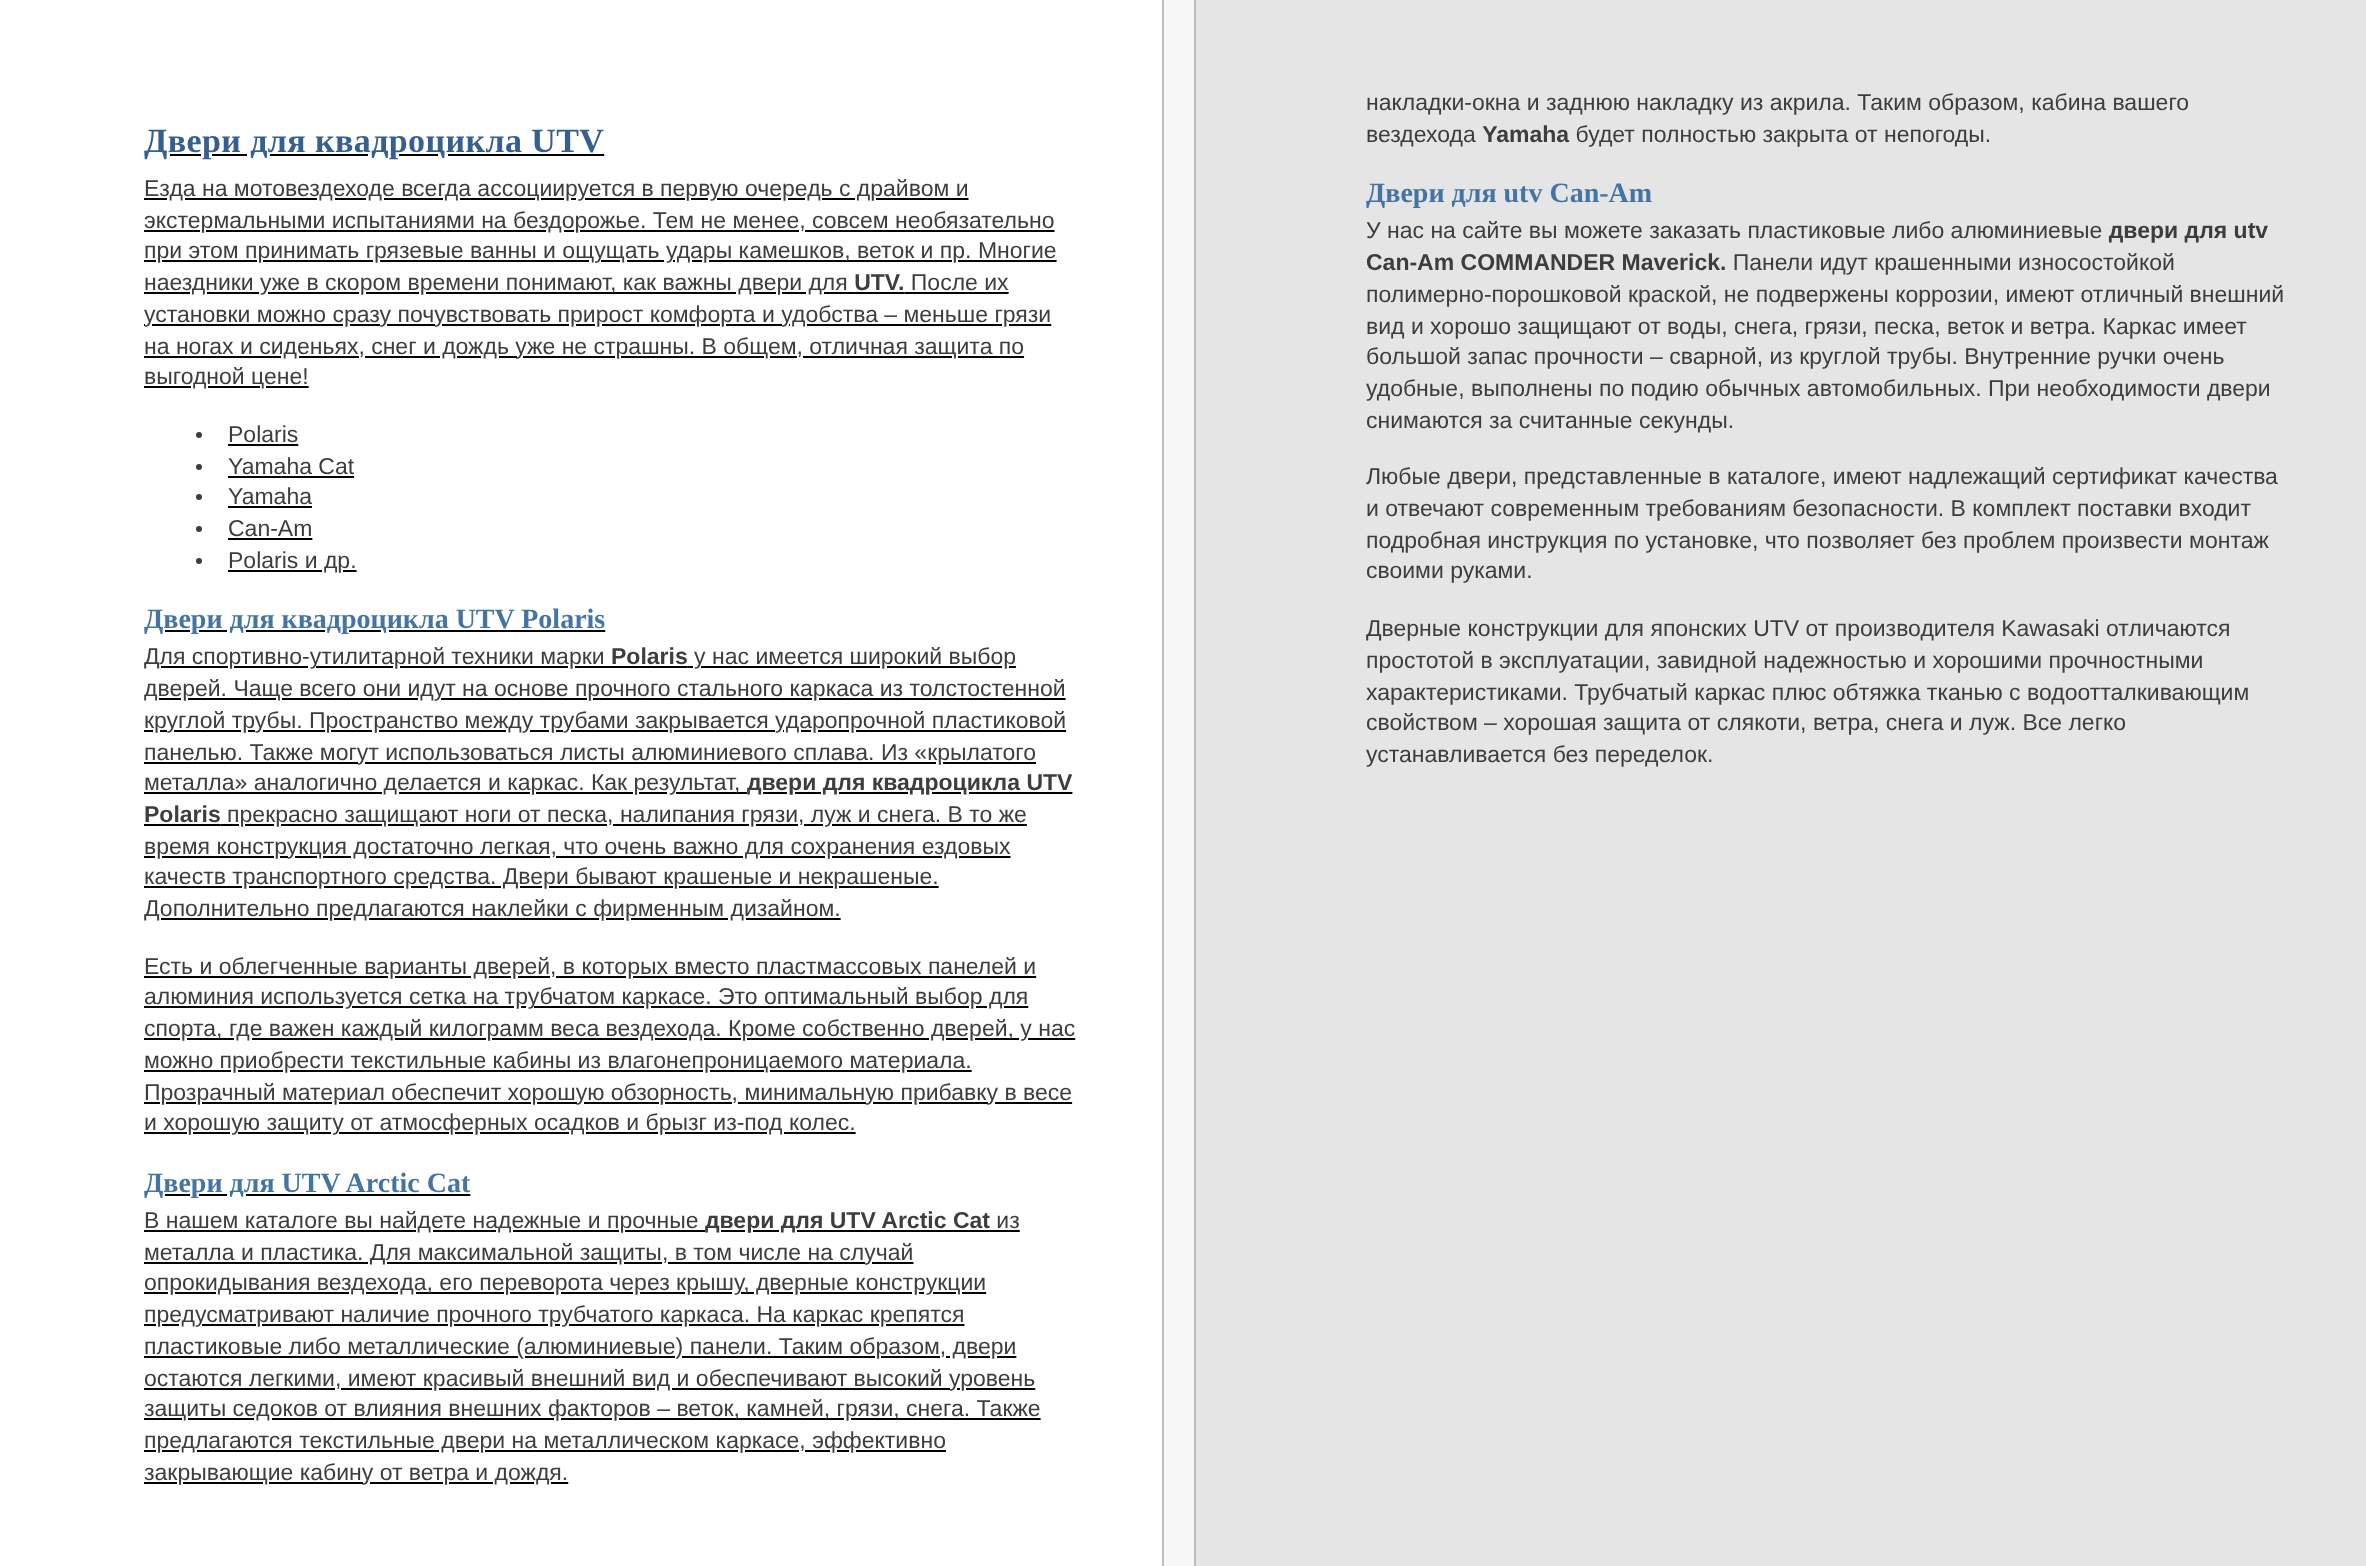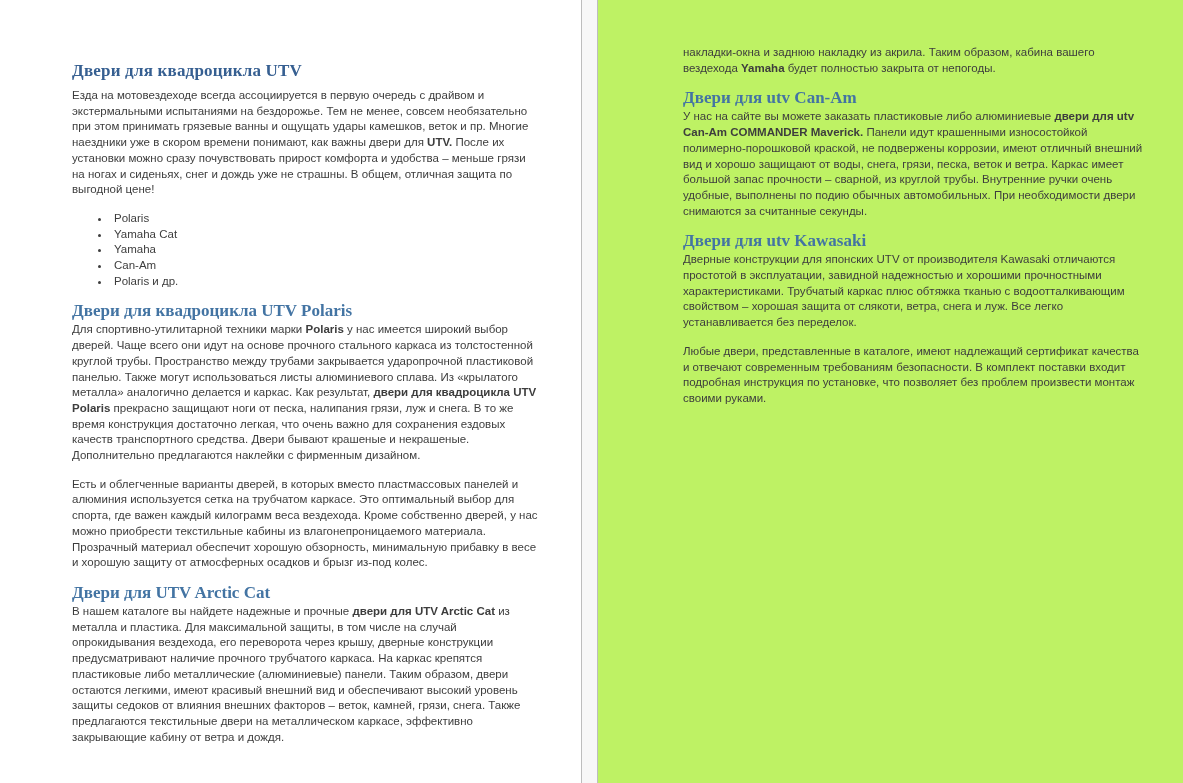--- a/index.html
+++ b/index.html
@@ -11,42 +11,42 @@
     display: flex;
     overflow: hidden;
     font-family: "Liberation Sans", sans-serif;
   }
   .page {
     background: #ffffff;
     height: 100%;
     box-sizing: border-box;
     flex-shrink: 0;
   }
-  .page-left  { width: 582px; border-right: 1px solid #bdbdbd; }
+  .page-left  { width: 582px; border-right: 1px solid #bdbdbd; text-decoration: underline; }
   .page-gap   { width: 15px; height: 100%; flex-shrink: 0; }
   .page-right { flex: 1; border-left: 1px solid #bdbdbd; }
   .content {
     color: #3d3d3d;
     font-size: 11.5px;
     line-height: 15.7px;
     text-align: left;
   }
   .page-left  .content { padding: 45px 40px 0 72px; }
   .page-right .content { padding: 45px 40px 0 85px; }
   h1.doc-h1 {
     font-family: "Liberation Serif", serif;
     font-size: 17px;
     font-weight: 700;
     letter-spacing: 0.2px;
     margin: 15px 0 7px 0;
     line-height: 21px;
   }
   h2.doc-h2 {
     font-family: "Liberation Serif", serif;
-    font-size: 17px;
+    font-size: 14px;
     font-weight: 700;
     margin: 6px 0 3px 0;
     line-height: 17px;
   }
   p.doc-p { margin: 0 0 13px 0; }
   ul.doc-ul { margin: 0 0 13px 0; padding: 0 0 0 39px; list-style: disc; }
   ul.doc-ul li { padding-left: 3px; margin: 0; }
   .run-bold { font-weight: 700; }
 </style>
 </head>
@@ -65,23 +65,22 @@
           <li>Polaris и др.</li>
         </ul>
         <h2 class="doc-h2" style="color: rgb(67, 116, 163);"><span>Двери для квадроцикла UTV Polaris</span></h2>
         <p class="doc-p"><span>Для спортивно-утилитарной техники марки </span><span class="run-bold">Polaris</span><span> у нас имеется широкий выбор дверей. Чаще всего они идут на основе прочного стального каркаса из толстостенной круглой трубы. Пространство между трубами закрывается ударопрочной пластиковой панелью. Также могут использоваться листы алюминиевого сплава. Из «крылатого металла» аналогично делается и каркас. Как результат, </span><span class="run-bold">двери для квадроцикла UTV Polaris</span><span> прекрасно защищают ноги от песка, налипания грязи, луж и снега. В то же время конструкция достаточно легкая, что очень важно для сохранения ездовых качеств транспортного средства. Двери бывают крашеные и некрашеные. Дополнительно предлагаются наклейки с фирменным дизайном.</span></p>
         <p class="doc-p"><span>Есть и облегченные варианты дверей, в которых вместо пластмассовых панелей и алюминия используется сетка на трубчатом каркасе. Это оптимальный выбор для спорта, где важен каждый килограмм веса вездехода. Кроме собственно дверей, у нас можно приобрести текстильные кабины из влагонепроницаемого материала. Прозрачный материал обеспечит хорошую обзорность, минимальную прибавку в весе и хорошую защиту от атмосферных осадков и брызг из-под колес.</span></p>
         <h2 class="doc-h2" style="color: rgb(67, 116, 163);"><span>Двери для UTV Arctic Cat</span></h2>
         <p class="doc-p"><span>В нашем каталоге вы найдете надежные и прочные </span><span class="run-bold">двери для UTV Arctic Cat</span><span> из металла и пластика. Для максимальной защиты, в том числе на случай опрокидывания вездехода, его переворота через крышу, дверные конструкции предусматривают наличие прочного трубчатого каркаса. На каркас крепятся пластиковые либо металлические (алюминиевые) панели. Таким образом, двери остаются легкими, имеют красивый внешний вид и обеспечивают высокий уровень защиты седоков от влияния внешних факторов – веток, камней, грязи, снега. Также предлагаются текстильные двери на металлическом каркасе, эффективно закрывающие кабину от ветра и дождя.</span></p>
       </div>
   </div>
   <div class="page-gap"></div>
-  <div class="page page-right" style="background: #bef264; border-left-color: rgb(189, 189, 189);">
+  <div class="page page-right" style="background: #e5e5e5; border-left-color: rgb(189, 189, 189);">
     <div class="content" style="color: rgb(61, 61, 61);">
         <p class="doc-p"><span>накладки-окна и заднюю накладку из акрила. Таким образом, кабина вашего вездехода </span><span class="run-bold">Yamaha</span><span> будет полностью закрыта от непогоды.</span></p>
         <h2 class="doc-h2" style="color: rgb(67, 116, 163);"><span>Двери для utv Can-Am</span></h2>
         <p class="doc-p"><span>У нас на сайте вы можете заказать пластиковые либо алюминиевые </span><span class="run-bold">двери для utv Can-Am COMMANDER Maverick.</span><span> Панели идут крашенными износостойкой полимерно-порошковой краской, не подвержены коррозии, имеют отличный внешний вид и хорошо защищают от воды, снега, грязи, песка, веток и ветра. Каркас имеет большой запас прочности – сварной, из круглой трубы. Внутренние ручки очень удобные, выполнены по подию обычных автомобильных. При необходимости двери снимаются за считанные секунды.</span></p>
-        <h2 class="doc-h2" style="color: rgb(67, 116, 163);"><span>Двери для utv Kawasaki</span></h2>
+        <p class="doc-p"><span>Любые двери, представленные в каталоге, имеют надлежащий сертификат качества и отвечают современным требованиям безопасности. В комплект поставки входит подробная инструкция по установке, что позволяет без проблем произвести монтаж своими руками.</span></p>
         <p class="doc-p"><span>Дверные конструкции для японских UTV от производителя Kawasaki отличаются простотой в эксплуатации, завидной надежностью и хорошими прочностными характеристиками. Трубчатый каркас плюс обтяжка тканью с водоотталкивающим свойством – хорошая защита от слякоти, ветра, снега и луж. Все легко устанавливается без переделок.</span></p>
-        <p class="doc-p"><span>Любые двери, представленные в каталоге, имеют надлежащий сертификат качества и отвечают современным требованиям безопасности. В комплект поставки входит подробная инструкция по установке, что позволяет без проблем произвести монтаж своими руками.</span></p>
       </div>
   </div>
 </div>
 
 </body></html>

